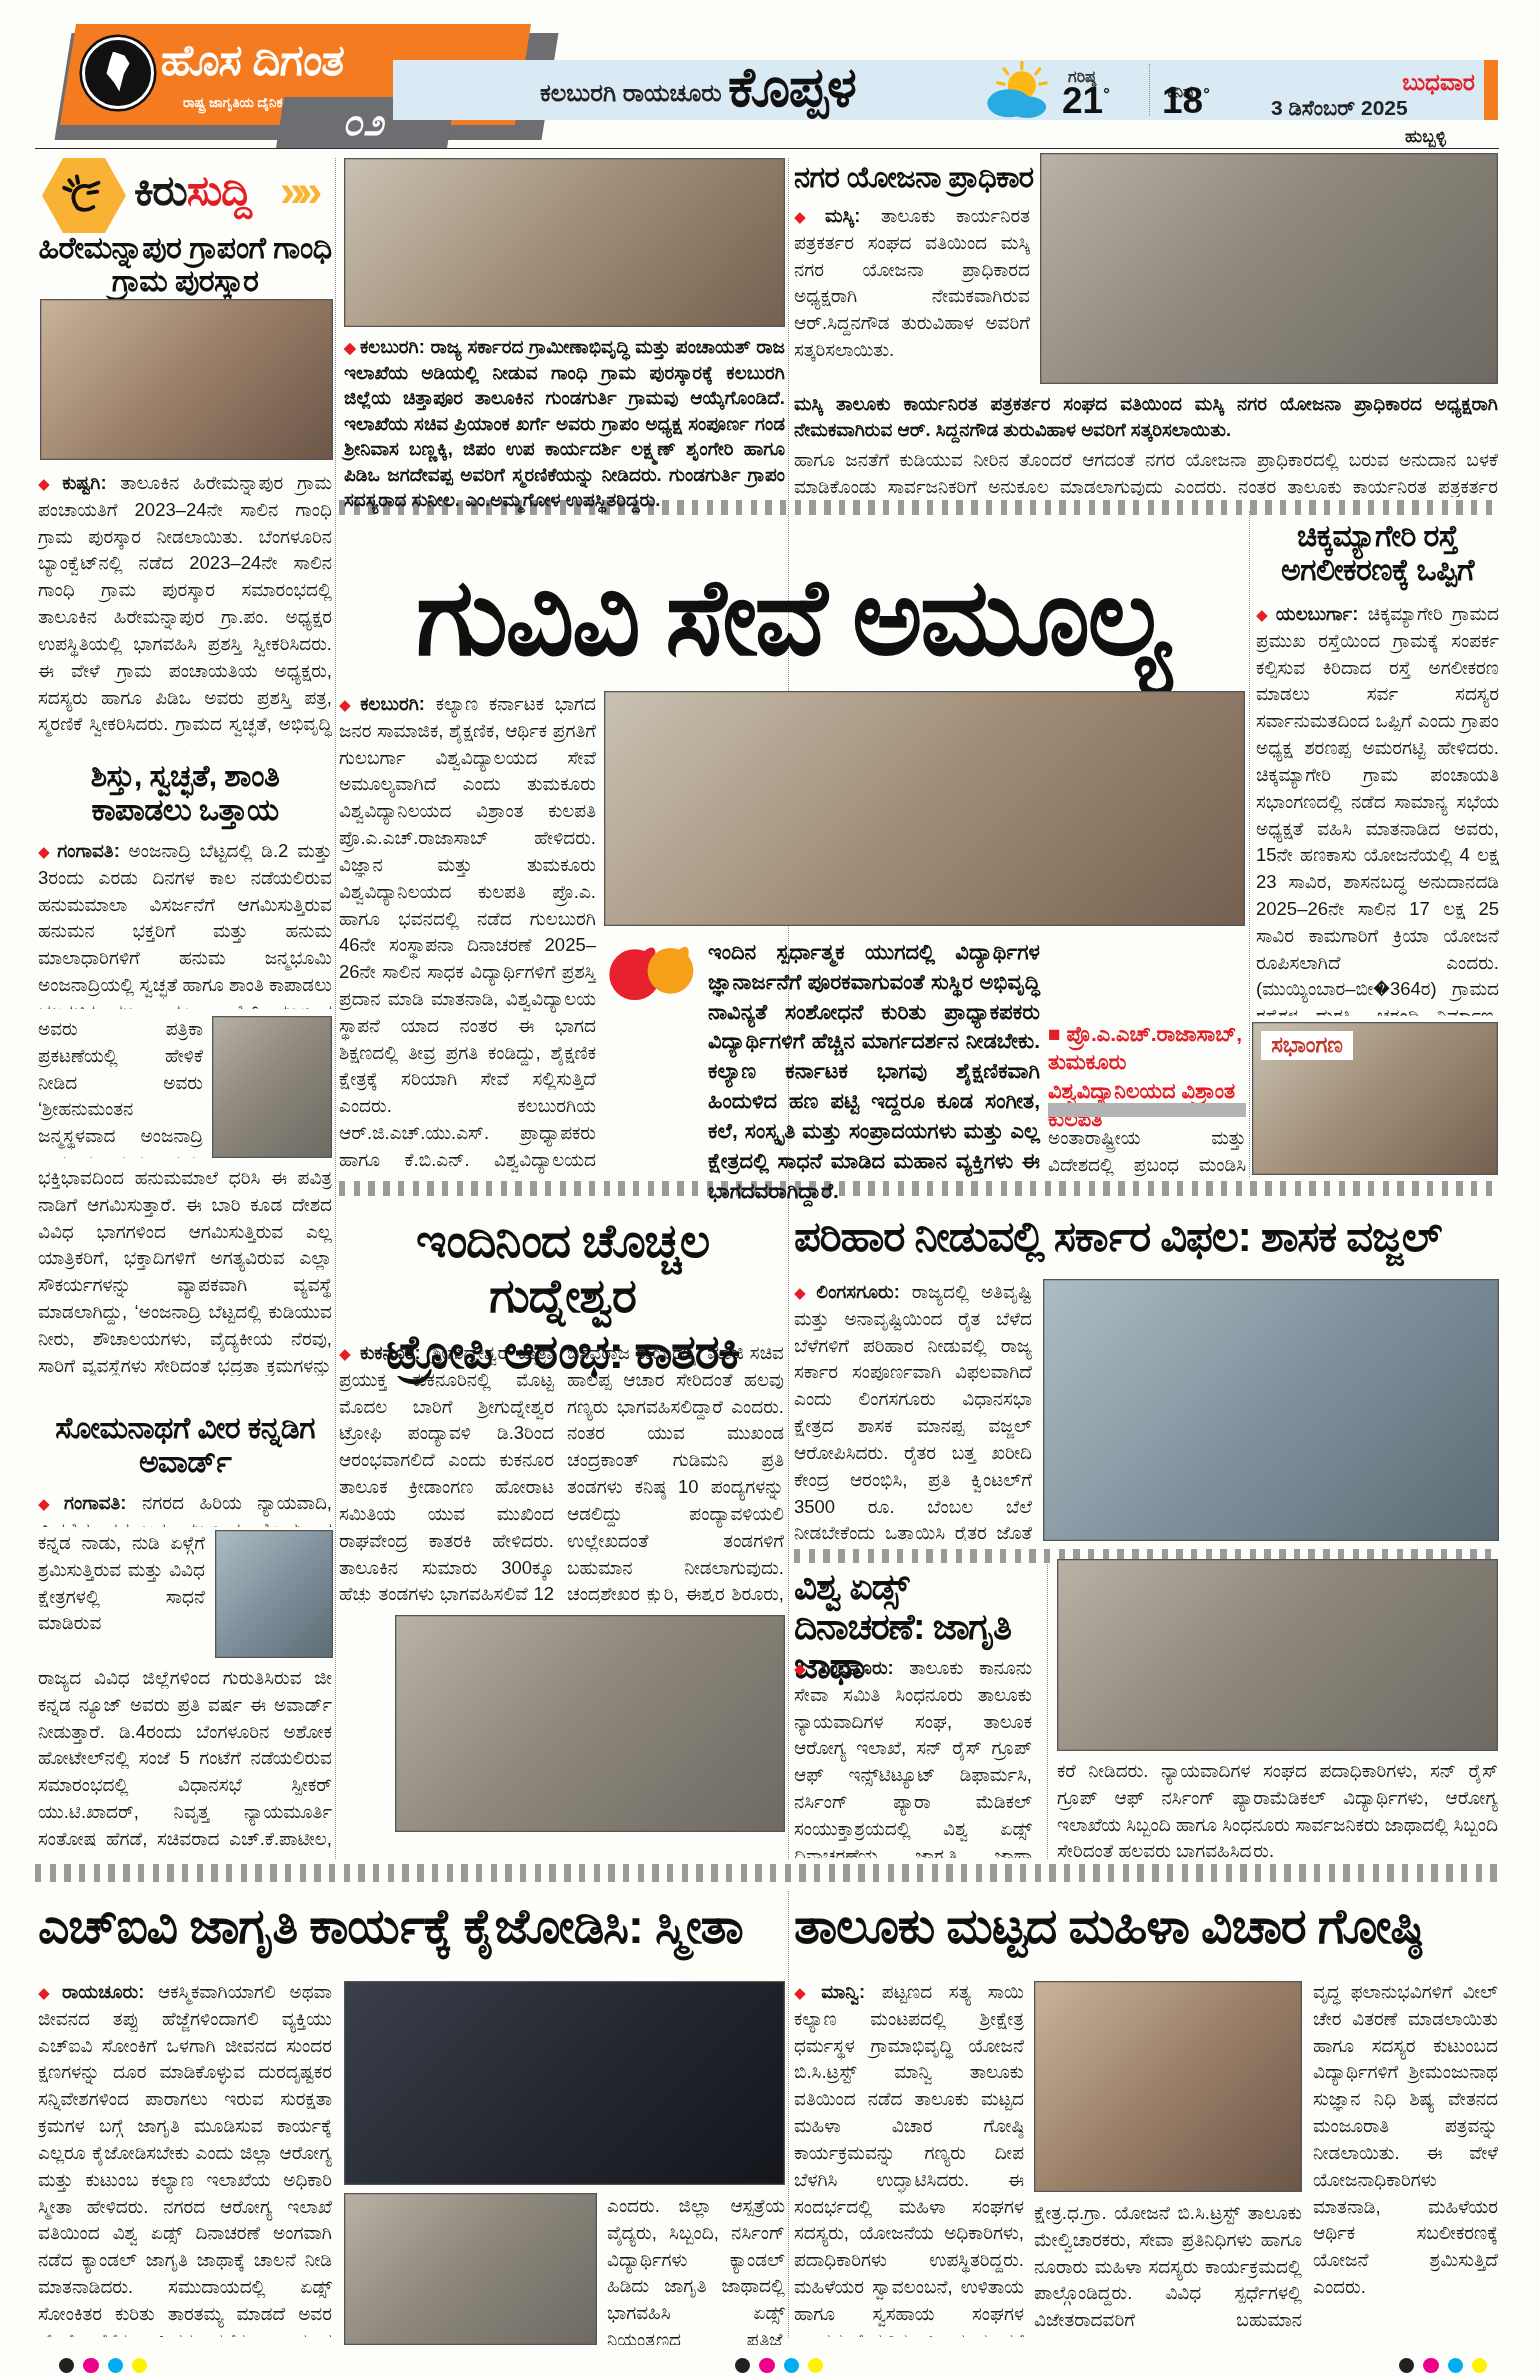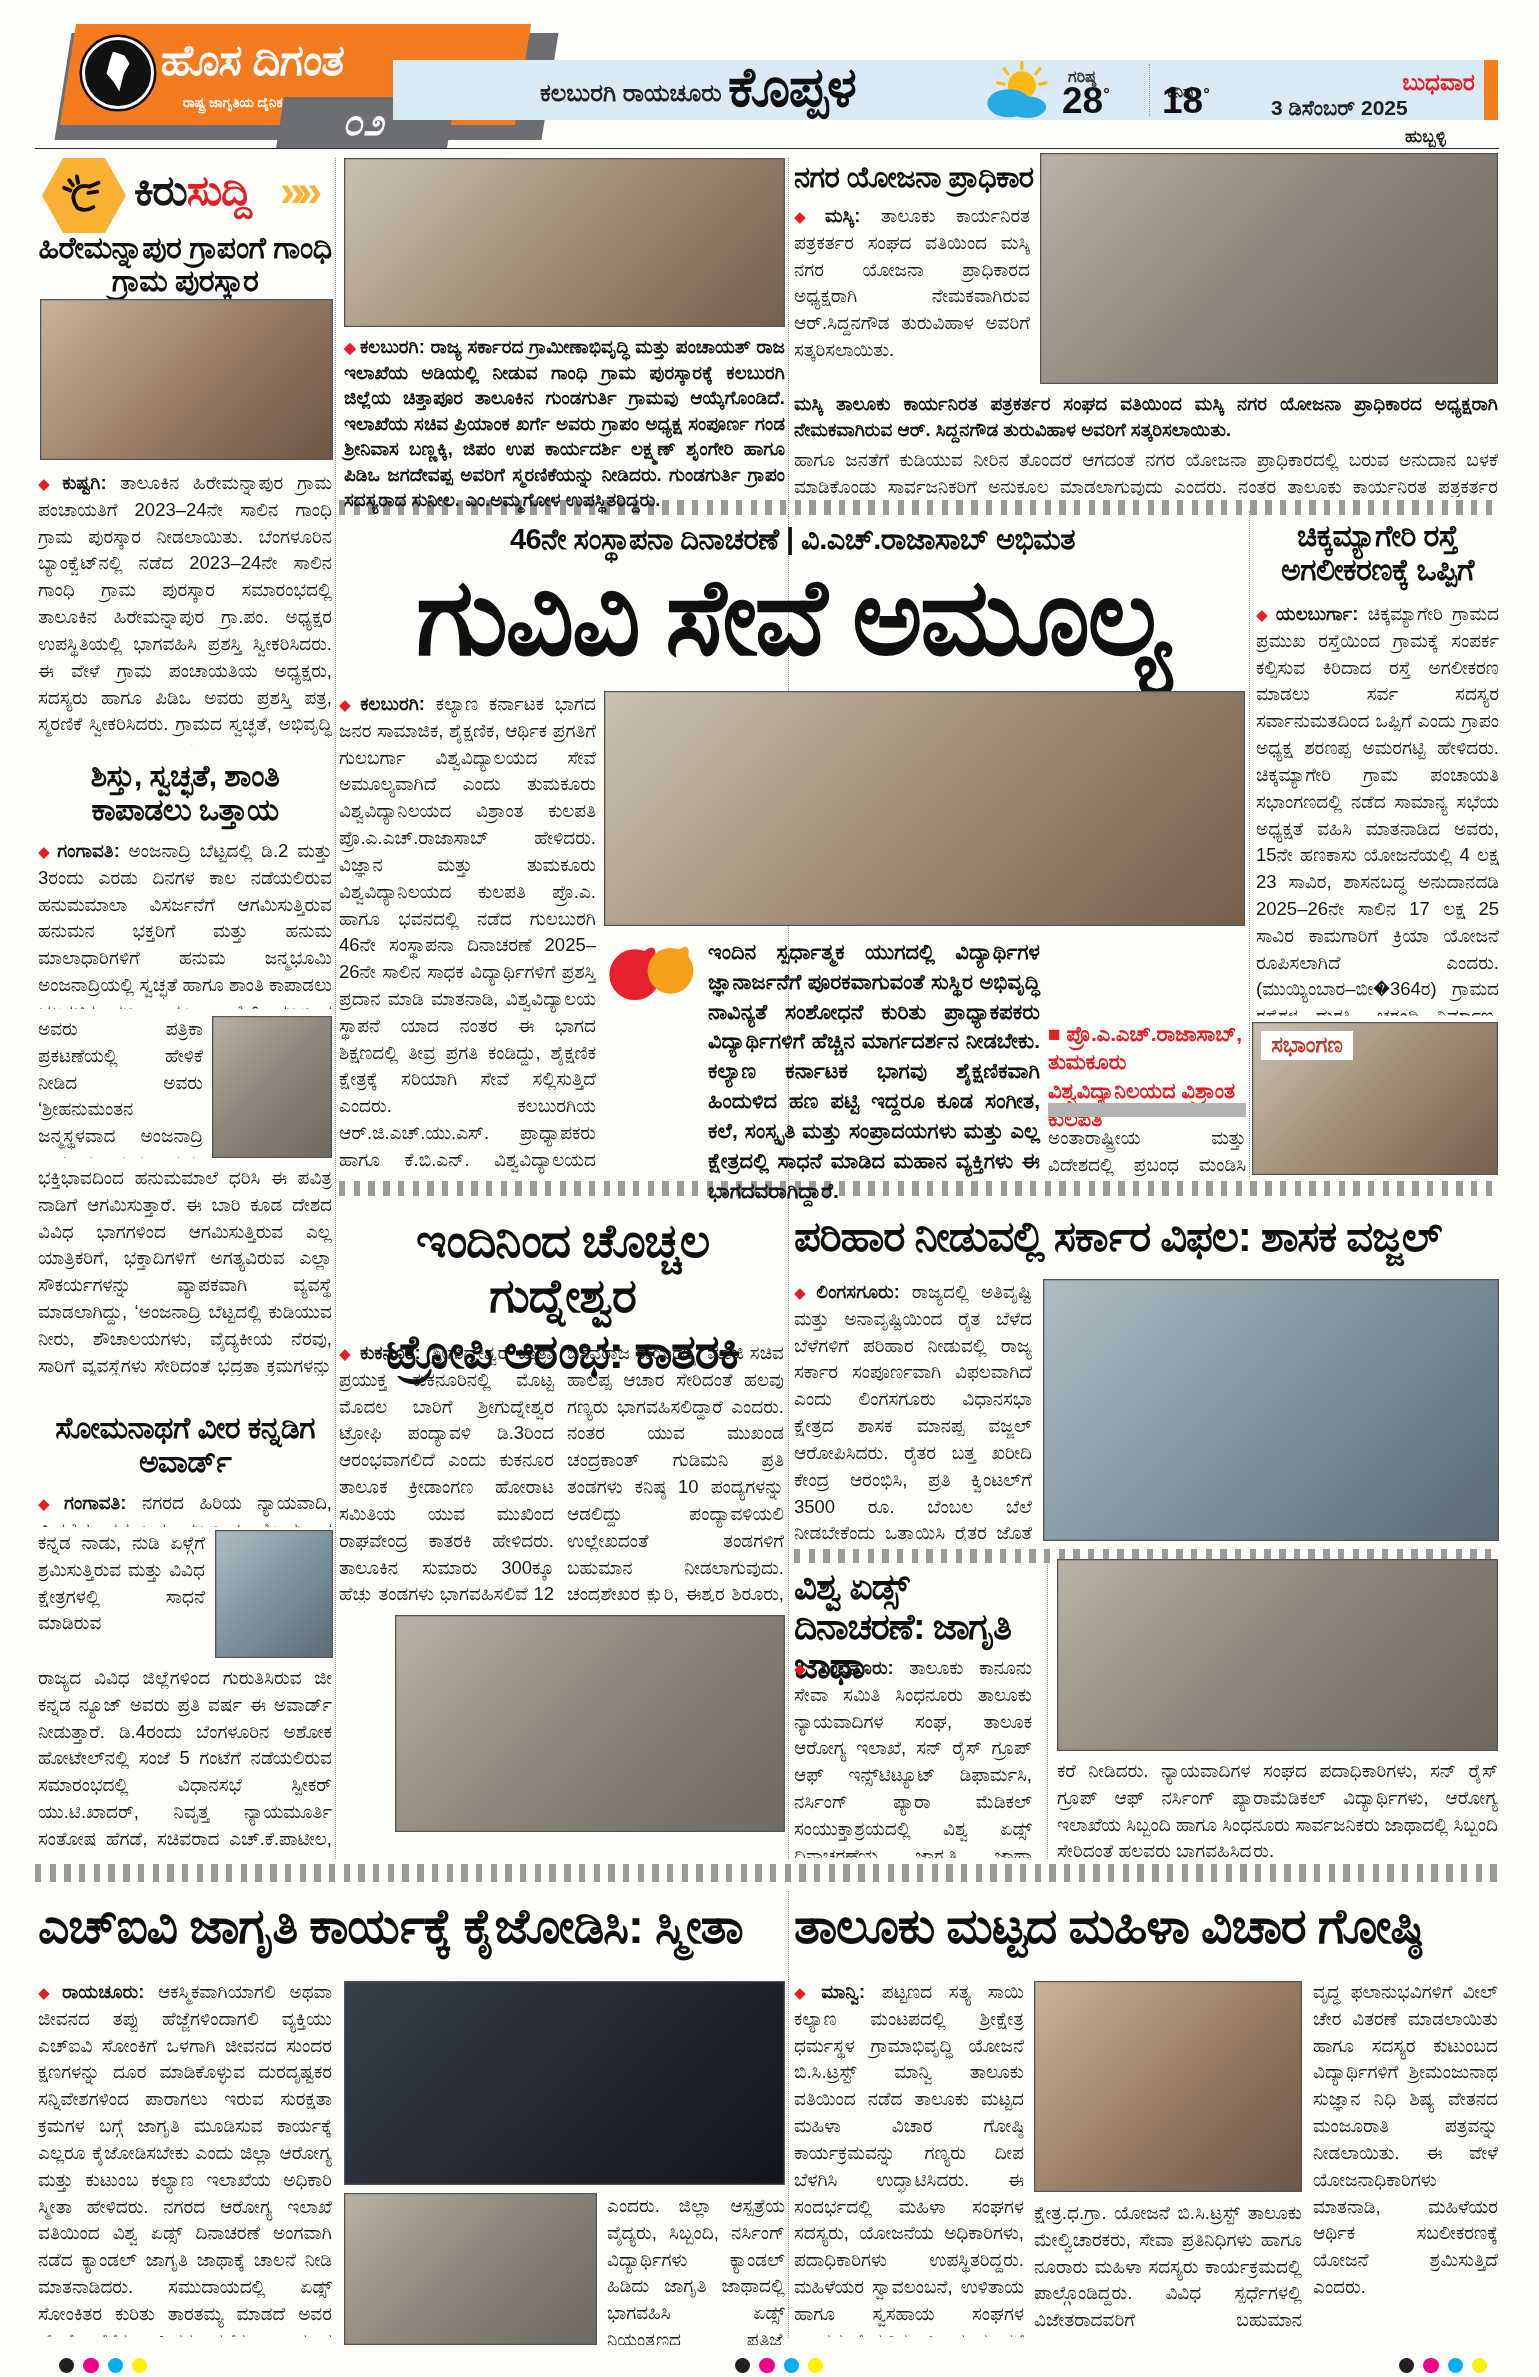--- a/index.html
+++ b/index.html
@@ -89,21 +89,21 @@
           <line x1="26" y1="34" x2="36" y2="36"></line>
         <line x1="102" y1="34" x2="92" y2="36"></line>
       </g>
       <circle cx="64" cy="38" r="22" fill="#fdb913"></circle>
       <ellipse cx="44" cy="66" rx="34" ry="22" fill="#29abe2"></ellipse>
       <ellipse cx="72" cy="72" rx="30" ry="17" fill="#29abe2"></ellipse>
     </svg>
   </div>
   <div class="abs wx-label" style="left:1068px;top:68px;">ಗರಿಷ್ಠ</div>
   <div class="abs wx-temp" style="left:1062px;top:82px;">
-    <span>28</span><sup>°</sup>
+    <span>21</span><sup>°</sup>
   </div>
   <div class="abs vdot wx-div"></div>
   <div class="abs wx-label" style="left:1167px;top:68px;margin-top:15px;">ಕನಿಷ್ಠ</div>
   <div class="abs wx-temp" style="left:1162px;top:82px;">
     <span>18</span><sup>°</sup>
   </div>
   <div class="abs day">ಬುಧವಾರ</div>
   <div class="abs date">3 ಡಿಸೆಂಬರ್ 2025</div>
   <div class="abs orange-bar"></div>
   <div class="abs print-city">ಹುಬ್ಬಳ್ಳಿ</div>
@@ -178,21 +178,20 @@
 
   <div class="abs headline" style="left:794px;top:161px;width:703px;font-size:29px;">ನಗರ ಯೋಜನಾ ಪ್ರಾಧಿಕಾರ ಅಧ್ಯಕ್ಷರಿಗೆ ಸನ್ಮಾನ</div>
   <div class="abs body-txt" style="left:794px;top:203px;width:236px;height:181px;">
     <span class="diamond">◆</span><span class="dateline">ಮಸ್ಕಿ:</span>
     <span>ತಾಲೂಕು ಕಾರ್ಯನಿರತ ಪತ್ರಕರ್ತರ ಸಂಘದ ವತಿಯಿಂದ ಮಸ್ಕಿ ನಗರ ಯೋಜನಾ ಪ್ರಾಧಿಕಾರದ ಅಧ್ಯಕ್ಷರಾಗಿ ನೇಮಕವಾಗಿರುವ ಆರ್.ಸಿದ್ದನಗೌಡ ತುರುವಿಹಾಳ ಅವರಿಗೆ ಸತ್ಕರಿಸಲಾಯಿತು.</span>
   </div>
   <div class="abs photo" style="left:1040px;top:153px;width:458px;height:231px;"></div>
   <div class="abs caption" style="left:794px;top:391px;width:704px;height:54px;">ಮಸ್ಕಿ ತಾಲೂಕು ಕಾರ್ಯನಿರತ ಪತ್ರಕರ್ತರ ಸಂಘದ ವತಿಯಿಂದ ಮಸ್ಕಿ ನಗರ ಯೋಜನಾ ಪ್ರಾಧಿಕಾರದ ಅಧ್ಯಕ್ಷರಾಗಿ ನೇಮಕವಾಗಿರುವ ಆರ್. ಸಿದ್ದನಗೌಡ ತುರುವಿಹಾಳ ಅವರಿಗೆ ಸತ್ಕರಿಸಲಾಯಿತು.</div>
   <div class="abs body-txt" style="left:794px;top:447px;width:704px;height:50px;">ಹಾಗೂ ಜನತೆಗೆ ಕುಡಿಯುವ ನೀರಿನ ತೊಂದರೆ ಆಗದಂತೆ ನಗರ ಯೋಜನಾ ಪ್ರಾಧಿಕಾರದಲ್ಲಿ ಬರುವ ಅನುದಾನ ಬಳಕೆ ಮಾಡಿಕೊಂಡು ಸಾರ್ವಜನಿಕರಿಗೆ ಅನುಕೂಲ ಮಾಡಲಾಗುವುದು ಎಂದರು. ನಂತರ ತಾಲೂಕು ಕಾರ್ಯನಿರತ ಪತ್ರಕರ್ತರ ಸಂಘದ ಅಧ್ಯಕ್ಷ ವೀರೇಶ್ ಸೌದ್ರಿ ಮಾತನಾಡಿ, ಅಭಿನಂದನೆ ಸಲ್ಲಿಸಿದರು. ಸಂಘದ ಪದಾಧಿಕಾರಿಗಳು, ಪತ್ರಕರ್ತರು ಉಪಸ್ಥಿತರಿದ್ದರು.</div>
 
-  <div class="abs headline center" style="left:339px;top:523px;width:907px;font-size:29px;">46ನೇ ಸಂಸ್ಥಾಪನಾ ದಿನಾಚರಣೆ | ವಿ.ಎಚ್.ರಾಜಾಸಾಬ್ ಅಭಿಮತ</div>
   <div class="abs headline center" style="left:339px;top:555px;width:907px;font-size:107px;letter-spacing:-2.6px;">ಗುವಿವಿ ಸೇವೆ ಅಮೂಲ್ಯ</div>
 
   <div class="abs body-txt" style="left:339px;top:691px;width:257px;height:483px;">
     <span class="diamond">◆</span><span class="dateline">ಕಲಬುರಗಿ:</span>
     <span>ಕಲ್ಯಾಣ ಕರ್ನಾಟಕ ಭಾಗದ ಜನರ ಸಾಮಾಜಿಕ, ಶೈಕ್ಷಣಿಕ, ಆರ್ಥಿಕ ಪ್ರಗತಿಗೆ ಗುಲಬರ್ಗಾ ವಿಶ್ವವಿದ್ಯಾಲಯದ ಸೇವೆ ಅಮೂಲ್ಯವಾಗಿದೆ ಎಂದು ತುಮಕೂರು ವಿಶ್ವವಿದ್ಯಾನಿಲಯದ ವಿಶ್ರಾಂತ ಕುಲಪತಿ ಪ್ರೊ.ಎ.ಎಚ್.ರಾಜಾಸಾಬ್ ಹೇಳಿದರು. ವಿಜ್ಞಾನ ಮತ್ತು ತುಮಕೂರು ವಿಶ್ವವಿದ್ಯಾನಿಲಯದ ಕುಲಪತಿ ಪ್ರೊ.ಎ. ಹಾಗೂ ಭವನದಲ್ಲಿ ನಡೆದ ಗುಲಬುರಗಿ 46ನೇ ಸಂಸ್ಥಾಪನಾ ದಿನಾಚರಣೆ 2025–26ನೇ ಸಾಲಿನ ಸಾಧಕ ವಿದ್ಯಾರ್ಥಿಗಳಿಗೆ ಪ್ರಶಸ್ತಿ ಪ್ರದಾನ ಮಾಡಿ ಮಾತನಾಡಿ, ವಿಶ್ವವಿದ್ಯಾಲಯ ಸ್ಥಾಪನೆ ಯಾದ ನಂತರ ಈ ಭಾಗದ ಶಿಕ್ಷಣದಲ್ಲಿ ತೀವ್ರ ಪ್ರಗತಿ ಕಂಡಿದ್ದು, ಶೈಕ್ಷಣಿಕ ಕ್ಷೇತ್ರಕ್ಕೆ ಸರಿಯಾಗಿ ಸೇವೆ ಸಲ್ಲಿಸುತ್ತಿದೆ ಎಂದರು.</span>
     <span>ಕಲಬುರಗಿಯ ಆರ್.ಜಿ.ಎಚ್.ಯು.ಎಸ್. ಪ್ರಾಧ್ಯಾಪಕರು ಹಾಗೂ ಕೆ.ಬಿ.ಎನ್. ವಿಶ್ವವಿದ್ಯಾಲಯದ ಸಂದರ್ಶಕ ಪ್ರಾಧ್ಯಾಪಕರಾದ ನಾಡೋಜ ಡಾ.ಪಿ.ಎಸ್.ಶಂಕರ್, ಗುಲಬರ್ಗಾ ವಿಶ್ವವಿದ್ಯಾಲಯದ ಕುಲಪತಿ ಪ್ರೊ.ಶಶಿಕಾಂತ ಎಸ್. ಉಡಕೇರಿ ಕಾರ್ಯಕ್ರಮದ ಅಧ್ಯಕ್ಷತೆ ವಹಿಸಿದ್ದರು. ಕುಲಸಚಿವ ಪ್ರೊ.ರಮೇಶ ಲಂಡನಕರ್ ಆತಿಥಿಗಳನ್ನು ಸ್ವಾಗತಿಸಿ ಪ್ರಸ್ತಾವಿಕವಾಗಿ ಮಾತನಾಡಿದರು.</span>
   </div>
 
   <div class="abs photo indoor" style="left:604px;top:691px;width:641px;height:235px;"></div>
 

